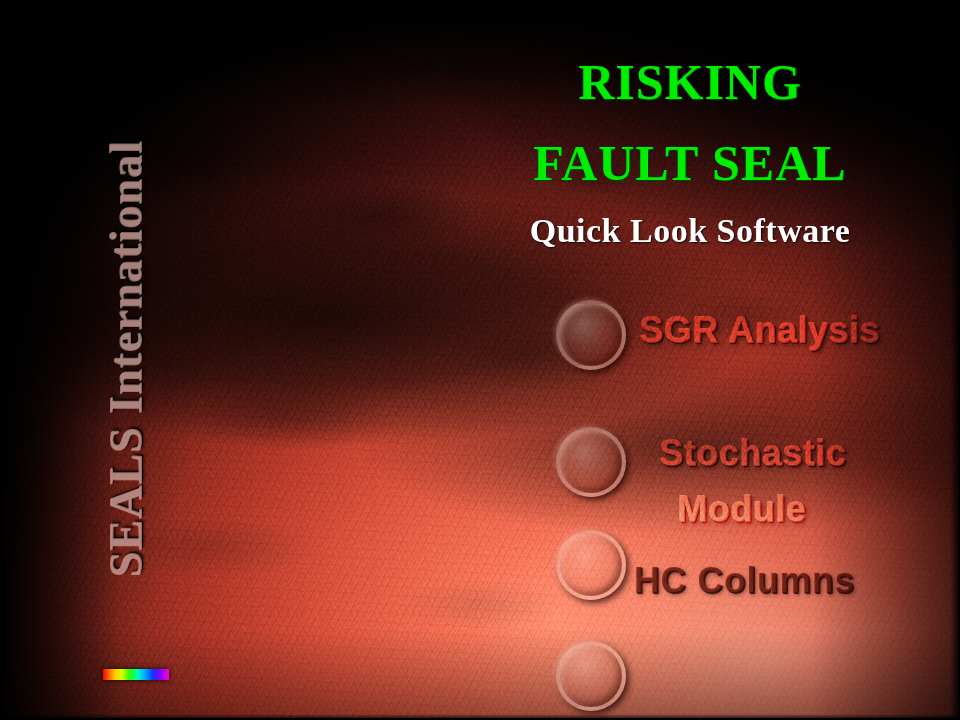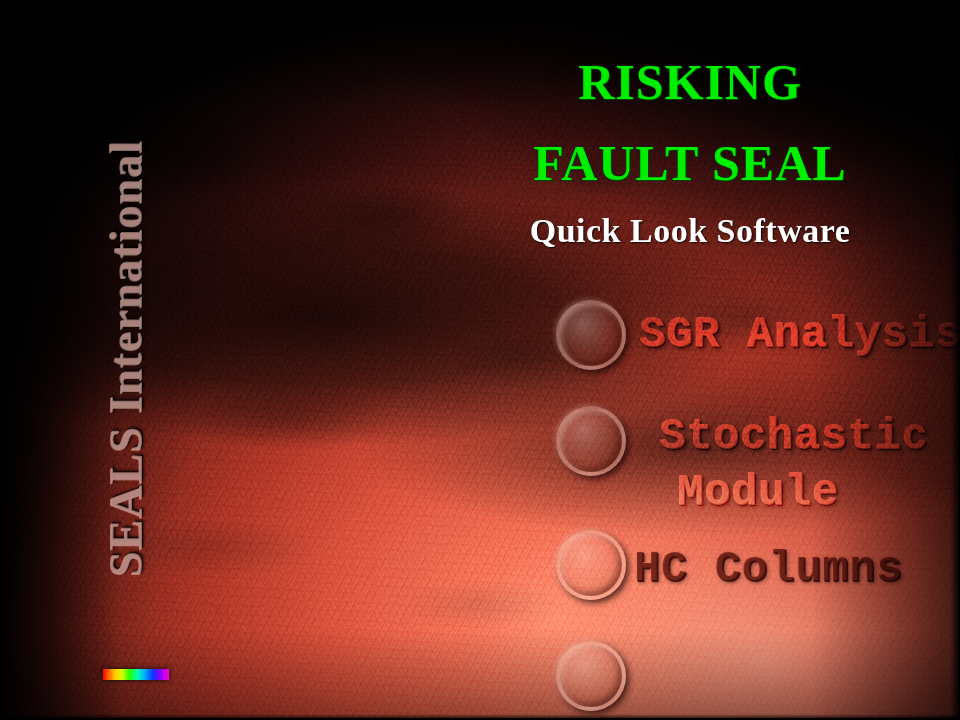--- a/index.html
+++ b/index.html
@@ -221,42 +221,42 @@
       inset 2px 2px 5px rgba(255,235,225,0.34),
       inset -3px -3px 7px rgba(50,10,6,0.55),
       -2px -2px 4px rgba(255,225,210,0.22),
        3px  3px 6px rgba(30,6,4,0.75);
   }
   .menu-label {
     position: absolute;
     left: 92px;
     width: 318px;
     color: rgba(232,184,172,0.62);
-    font-size: 44px;
+    font-size: 36px;
     font-weight: bold;
     letter-spacing: 0.5px;
-    font-family: Liberation Mono, monospace;
+    font-family: Liberation Sans, sans-serif;
     text-shadow:
       -1px -1px 0 rgba(255,238,230,0.80),
        1px  1px 1px rgba(26,6,4,0.95),
        2px  2px 4px rgba(0,0,0,0.55);
     mix-blend-mode: overlay;
     white-space: nowrap;
   }
 
   
   #row-sgr        { top: 0px; }
-  #row-stochastic { top: 106px; }
+  #row-stochastic { top: 127px; }
   #row-hc         { top: 230px; }
   #row-jux        { top: 341px; }
 
   .label-sgr  { top: 14px; }
   .label-sto1 { top: 10px; left: 112px; }
   .label-sto2 { top: 66px; left: 130px; }
-  .label-hc   { top: 18px; left: 86px; }
+  .label-hc   { top: 34px; left: 86px; }
   .label-jux  { top: 18px; left: 78px; }
 
   
   .label-dark {
     color: rgba(96,40,32,0.70);
     text-shadow:
       -1px -1px 0 rgba(255,228,216,0.62),
        1px  1px 1px rgba(40,10,6,0.92),
        2px  2px 4px rgba(0,0,0,0.45);
     mix-blend-mode: multiply;

